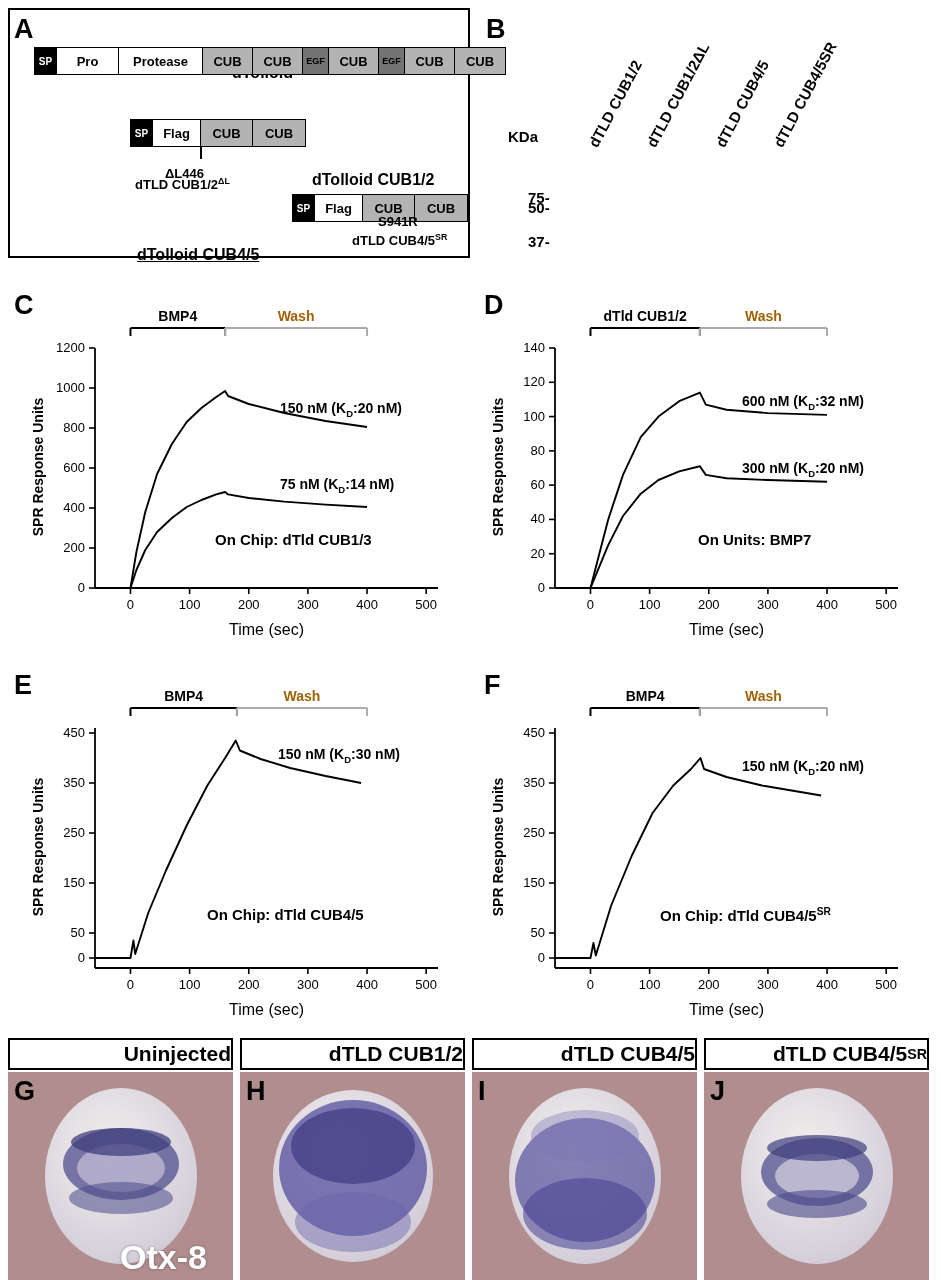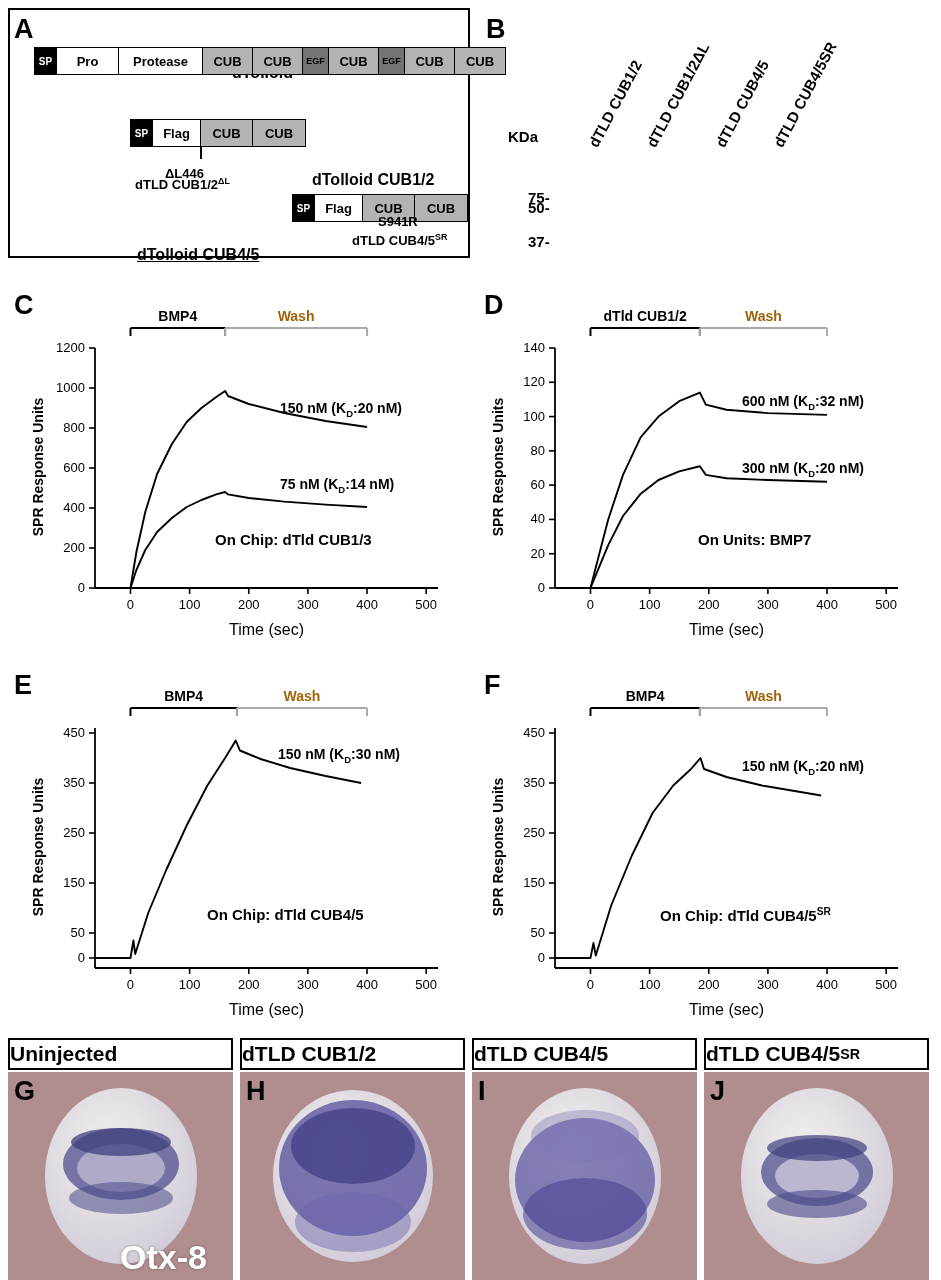--- a/index.html
+++ b/index.html
@@ -182,21 +182,21 @@
   .embryo-title {
     position: absolute;
     top: 1038px;
     width: 225px;
     height: 32px;
     border: 2px solid #000;
     box-sizing: border-box;
     background: #fff;
     display: flex;
     align-items: center;
-    justify-content: flex-start;
+    justify-content: flex-end;
     font-weight: bold;
     font-size: 21px;
     white-space: nowrap;
   }
   .embryo-letter {
     position: absolute;
     color: #000;
     font-weight: bold;
     font-size: 27px;
     left: 6px;

